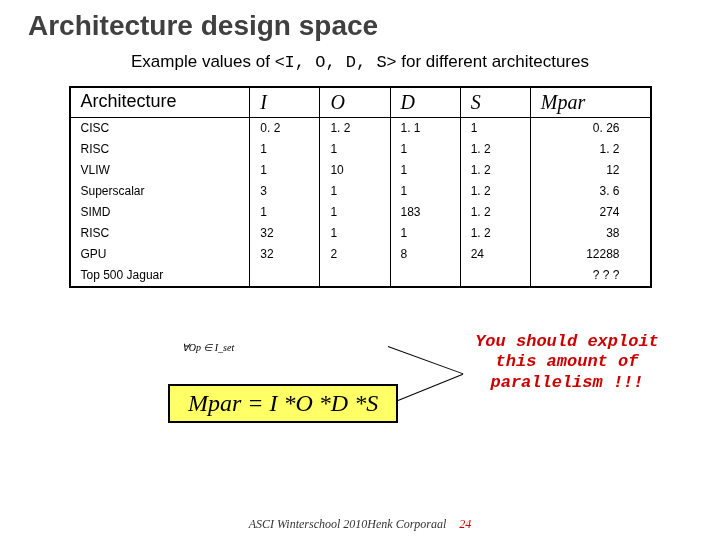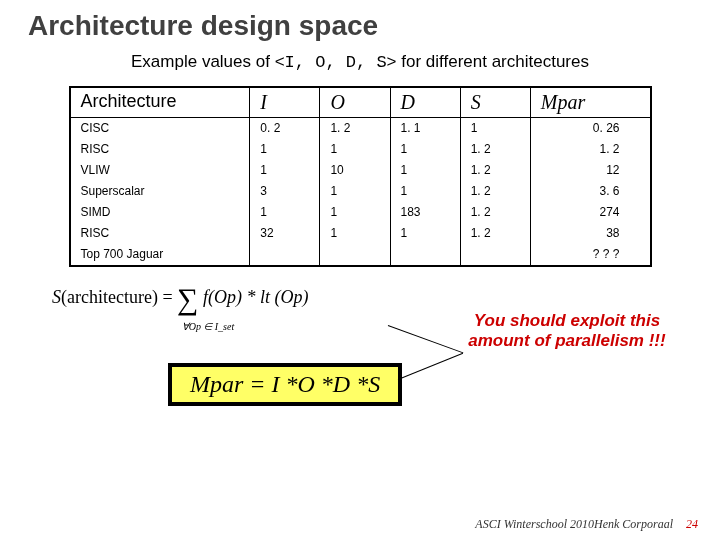--- a/index.html
+++ b/index.html
@@ -16,25 +16,25 @@
   table.archtbl tbody td { font-size: 12px; line-height: 1.25; }
   table.archtbl tbody td.mpar { text-align: right; padding-right: 30px; }
   table.archtbl .col0 { width: 180px; }
   table.archtbl .col1, table.archtbl .col2, table.archtbl .col3, table.archtbl .col4 { width: 70px; }
   table.archtbl .col5 { width: 120px; }
   .formula-area { margin-top: 14px; position: relative; height: 150px; }
   .s-formula { position: absolute; left: 24px; top: 6px; font-family: "Times New Roman", Times, serif; font-size: 18px; }
   .s-formula .italic { font-style: italic; }
   .sigma { font-size: 30px; vertical-align: -6px; display: inline-block; line-height: 0.6; }
   .sub { position: absolute; left: 154px; top: 40px; font-family: "Times New Roman", Times, serif; font-style: italic; font-size: 10px; white-space: nowrap; }
-  .callout { position: absolute; right: 10px; top: 30px; width: 230px; font-family: Liberation Sans, sans-serif; font-weight: bold; font-style: italic; color: #cc0000; text-align: center; font-size: 17px; line-height: 1.2; }
-  .mpar-box { position: absolute; left: 140px; top: 82px; background: #ffff66; border: 4px solid #000000; padding: 4px 18px; font-family: "Times New Roman", Times, serif; font-style: italic; font-size: 24px; }
+  .callout { position: absolute; right: 10px; top: 30px; width: 230px; font-family: Liberation Mono, monospace; font-weight: bold; font-style: italic; color: #cc0000; text-align: center; font-size: 17px; line-height: 1.2; }
+  .mpar-box { position: absolute; left: 140px; top: 82px; background: #ffff66; border: 2px solid #000000; padding: 4px 18px; font-family: "Times New Roman", Times, serif; font-style: italic; font-size: 24px; }
   .line1 { position: absolute; border-top: 1px solid #000; width: 80px; left: 360px; top: 44px; transform: rotate(20deg); transform-origin: left center; }
   .line2 { position: absolute; border-top: 1px solid #000; width: 70px; left: 370px; top: 98px; transform: rotate(-22deg); transform-origin: left center; }
-  .footer { position: absolute; bottom: 8px; left: 22px; right: 22px; font-family: "Times New Roman", Times, serif; font-style: italic; font-size: 12px; color: #333; display: flex; justify-content: flex-end; }
+  .footer { position: absolute; bottom: 8px; left: 22px; right: 22px; font-family: "Times New Roman", Times, serif; font-style: italic; font-size: 12px; color: #333; display: flex; justify-content: center; }
   .footer .pg { color: #cc0000; font-style: italic; margin-left: 10px; }
 </style>
 </head>
 <body>
 <div class="slide">
 
   <h1 class="title">Architecture design space</h1>
 
   <p class="subtitle">
     <span>Example values of &lt;</span><span class="ser">I, O, D, S</span><span>&gt; for different architectures</span>
@@ -103,34 +103,39 @@
         </tr>
         <tr>
           <td>RISC</td>
           <td>32</td>
           <td>1</td>
           <td>1</td>
           <td>1. 2</td>
           <td class="mpar">38</td>
         </tr>
         <tr>
-          <td>Top 700 Jaguar</td>
+          <td>GPU</td>
+          <td>32</td>
+          <td>2</td>
+          <td>8</td>
+          <td>24</td>
+          <td class="mpar">12288</td>
+        </tr>
+        <tr>
+          <td>Top 500 Jaguar</td>
           <td></td>
           <td></td>
           <td></td>
           <td></td>
           <td class="mpar">? ? ?</td>
         </tr>
       </tbody>
   </table>
 
   <div class="formula-area">
-    <div class="s-formula">
-      <span class="italic">S</span><span>(architecture) = </span><span class="sigma">∑</span><span class="italic"> f(Op) * lt (Op)</span>
-    </div>
     <div class="sub">∀Op ∈ I_set</div>
 
     <div class="callout">You should exploit this amount of parallelism !!!</div>
 
     <div class="mpar-box">Mpar =  I *O *D *S</div>
 
     <div class="line1"></div>
     <div class="line2"></div>
   </div>
 

